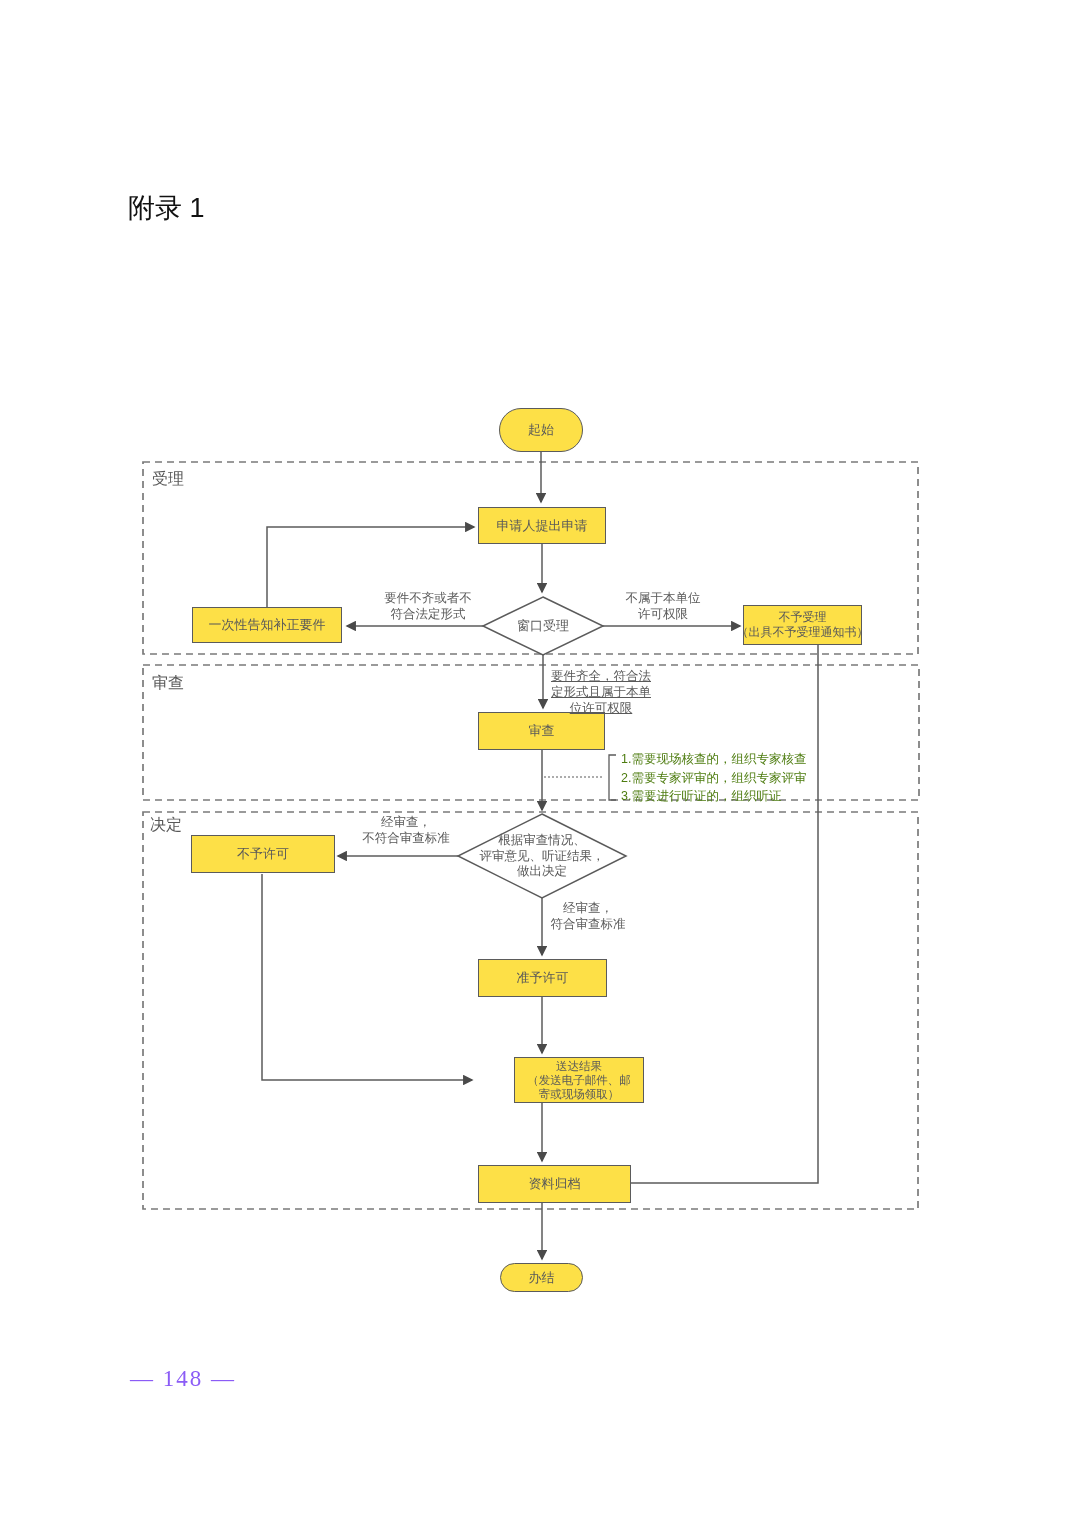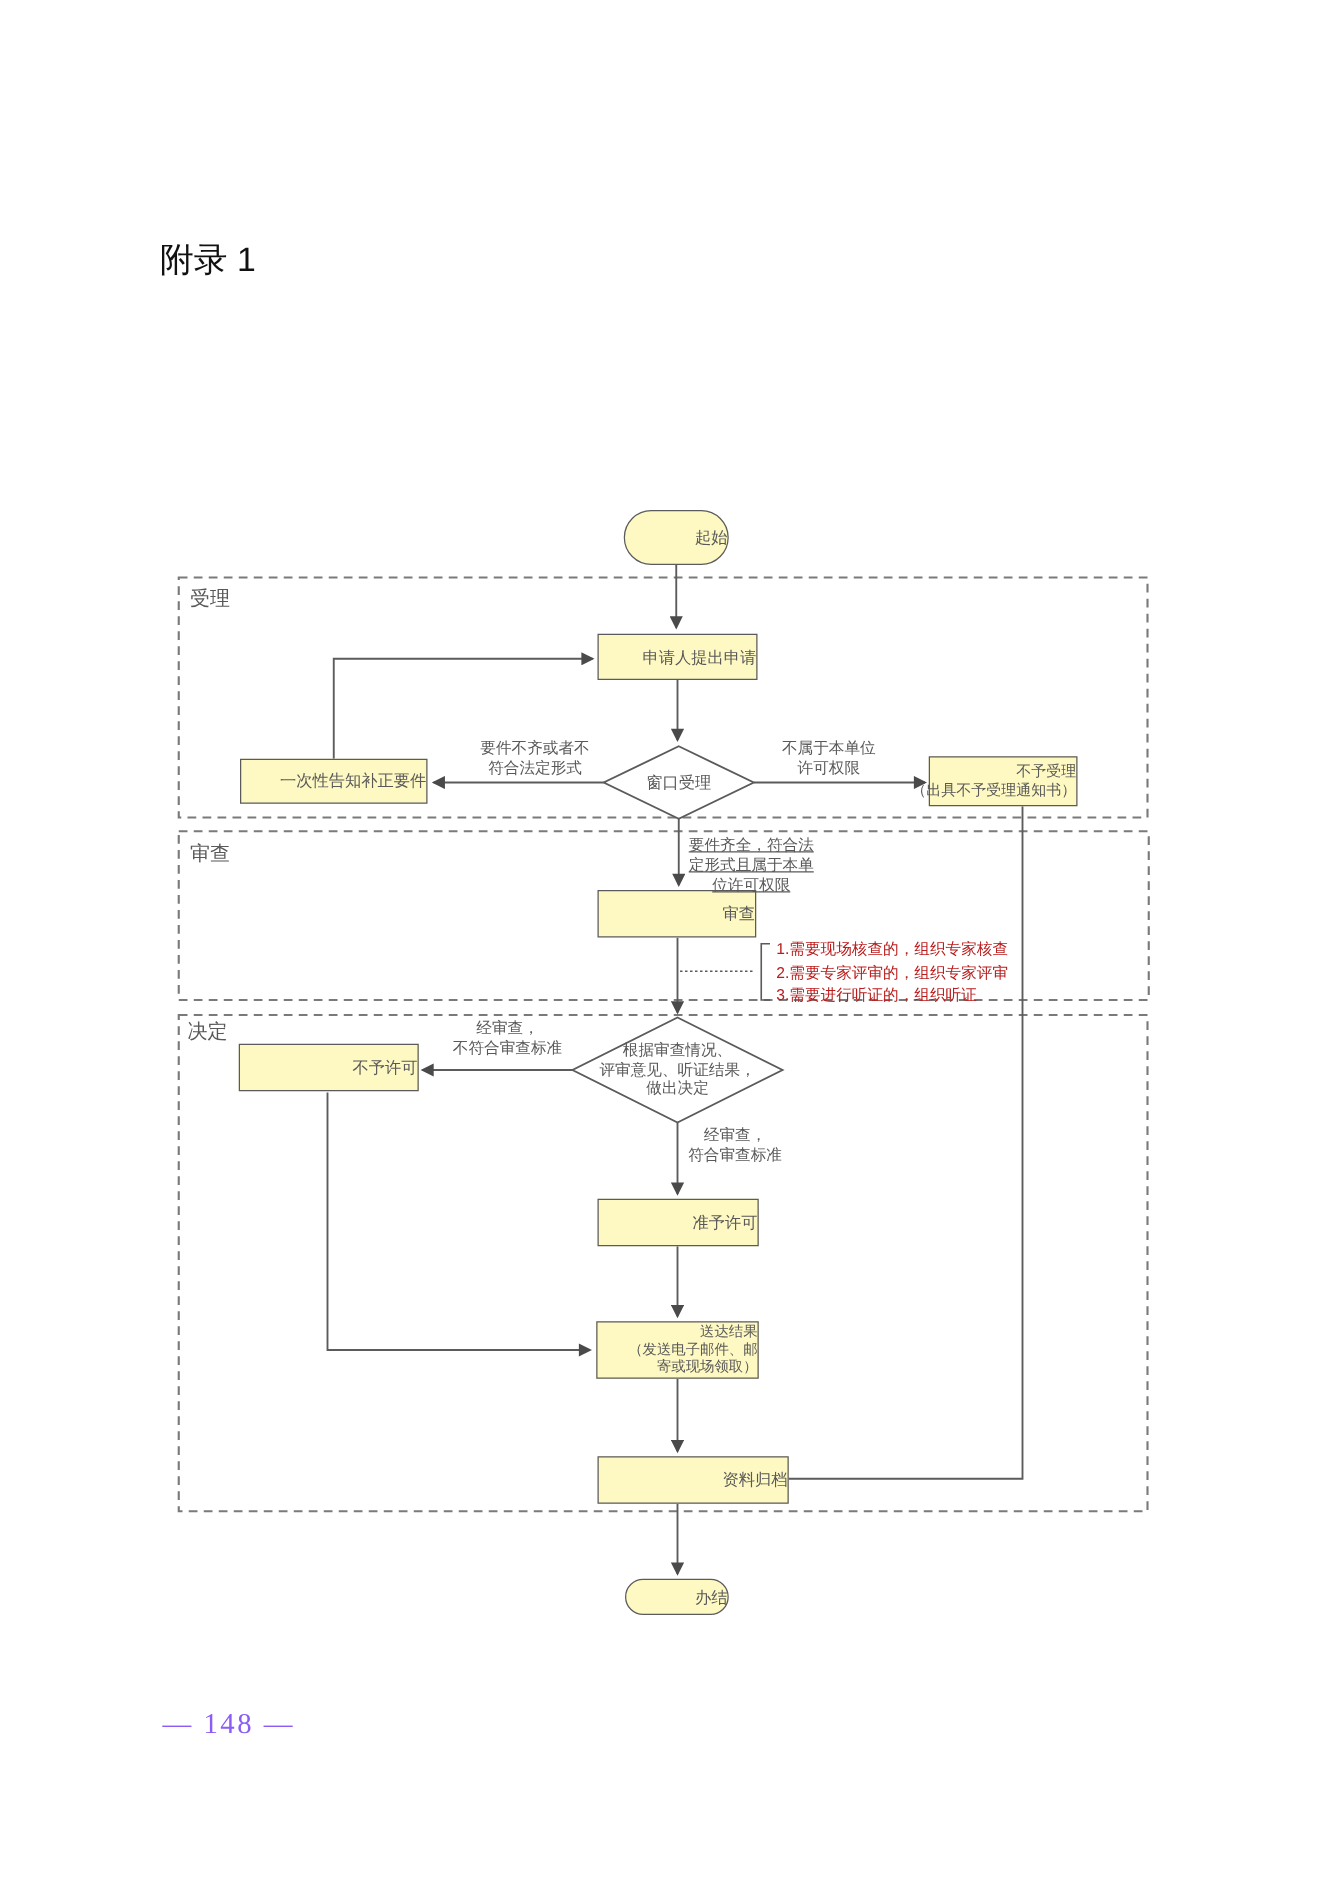--- a/index.html
+++ b/index.html
@@ -17,40 +17,40 @@
     font-family:"Liberation Serif", serif; color:#000000;
   }
   .page-number {
     position:absolute; left:130px; top:1366px;
     font-size:23px; letter-spacing:2px;
     font-family:"Liberation Serif", serif; color:#8b5cf6;
   }
   svg.canvas { position:absolute; left:0; top:0; }
   .node {
     position:absolute; box-sizing:border-box;
-    border:1.6px solid #5b5b5b; background:#fef9c3;
-    display:flex; flex-direction:column; align-items:flex-end; justify-content:center;
+    border:1.6px solid #5b5b5b; background:#fde047;
+    display:flex; flex-direction:column; align-items:center; justify-content:center;
     text-align:center; color:#595959; font-size:13px; line-height:16px;
     white-space:nowrap;
   }
   .terminal { border-radius:23px; }
   .sub  { font-size:12px;   line-height:15px; }
-  .sub3 { font-size:11.5px; line-height:14px; }
+  .sub3 { font-size:11.5px; line-height:14px;margin-left:37px; }
   .diamond-label {
     position:absolute; transform:translate(-50%,-50%); text-align:center;
     color:#595959; font-size:12.5px; line-height:15.5px; white-space:nowrap;
   }
   .edge-label {
     position:absolute; transform:translateX(-50%); text-align:center;
     color:#595959; font-size:12.5px; line-height:16px; white-space:nowrap;
   }
   .section-label { position:absolute; color:#595959; font-size:16px; }
   .side-notes {
     position:absolute; left:621px; top:750px;
-    color:#b91c1c; font-size:12.5px; line-height:18.5px; white-space:nowrap;
+    color:#4d7c0f; font-size:12.5px; line-height:18.5px; white-space:nowrap;
   }
 </style>
 </head>
 <body>
 
 <div class="page">
 
   <div class="appendix">附录 1</div>
 
   <svg class="canvas" width="1075" height="1519" viewBox="0 0 1075 1519">

